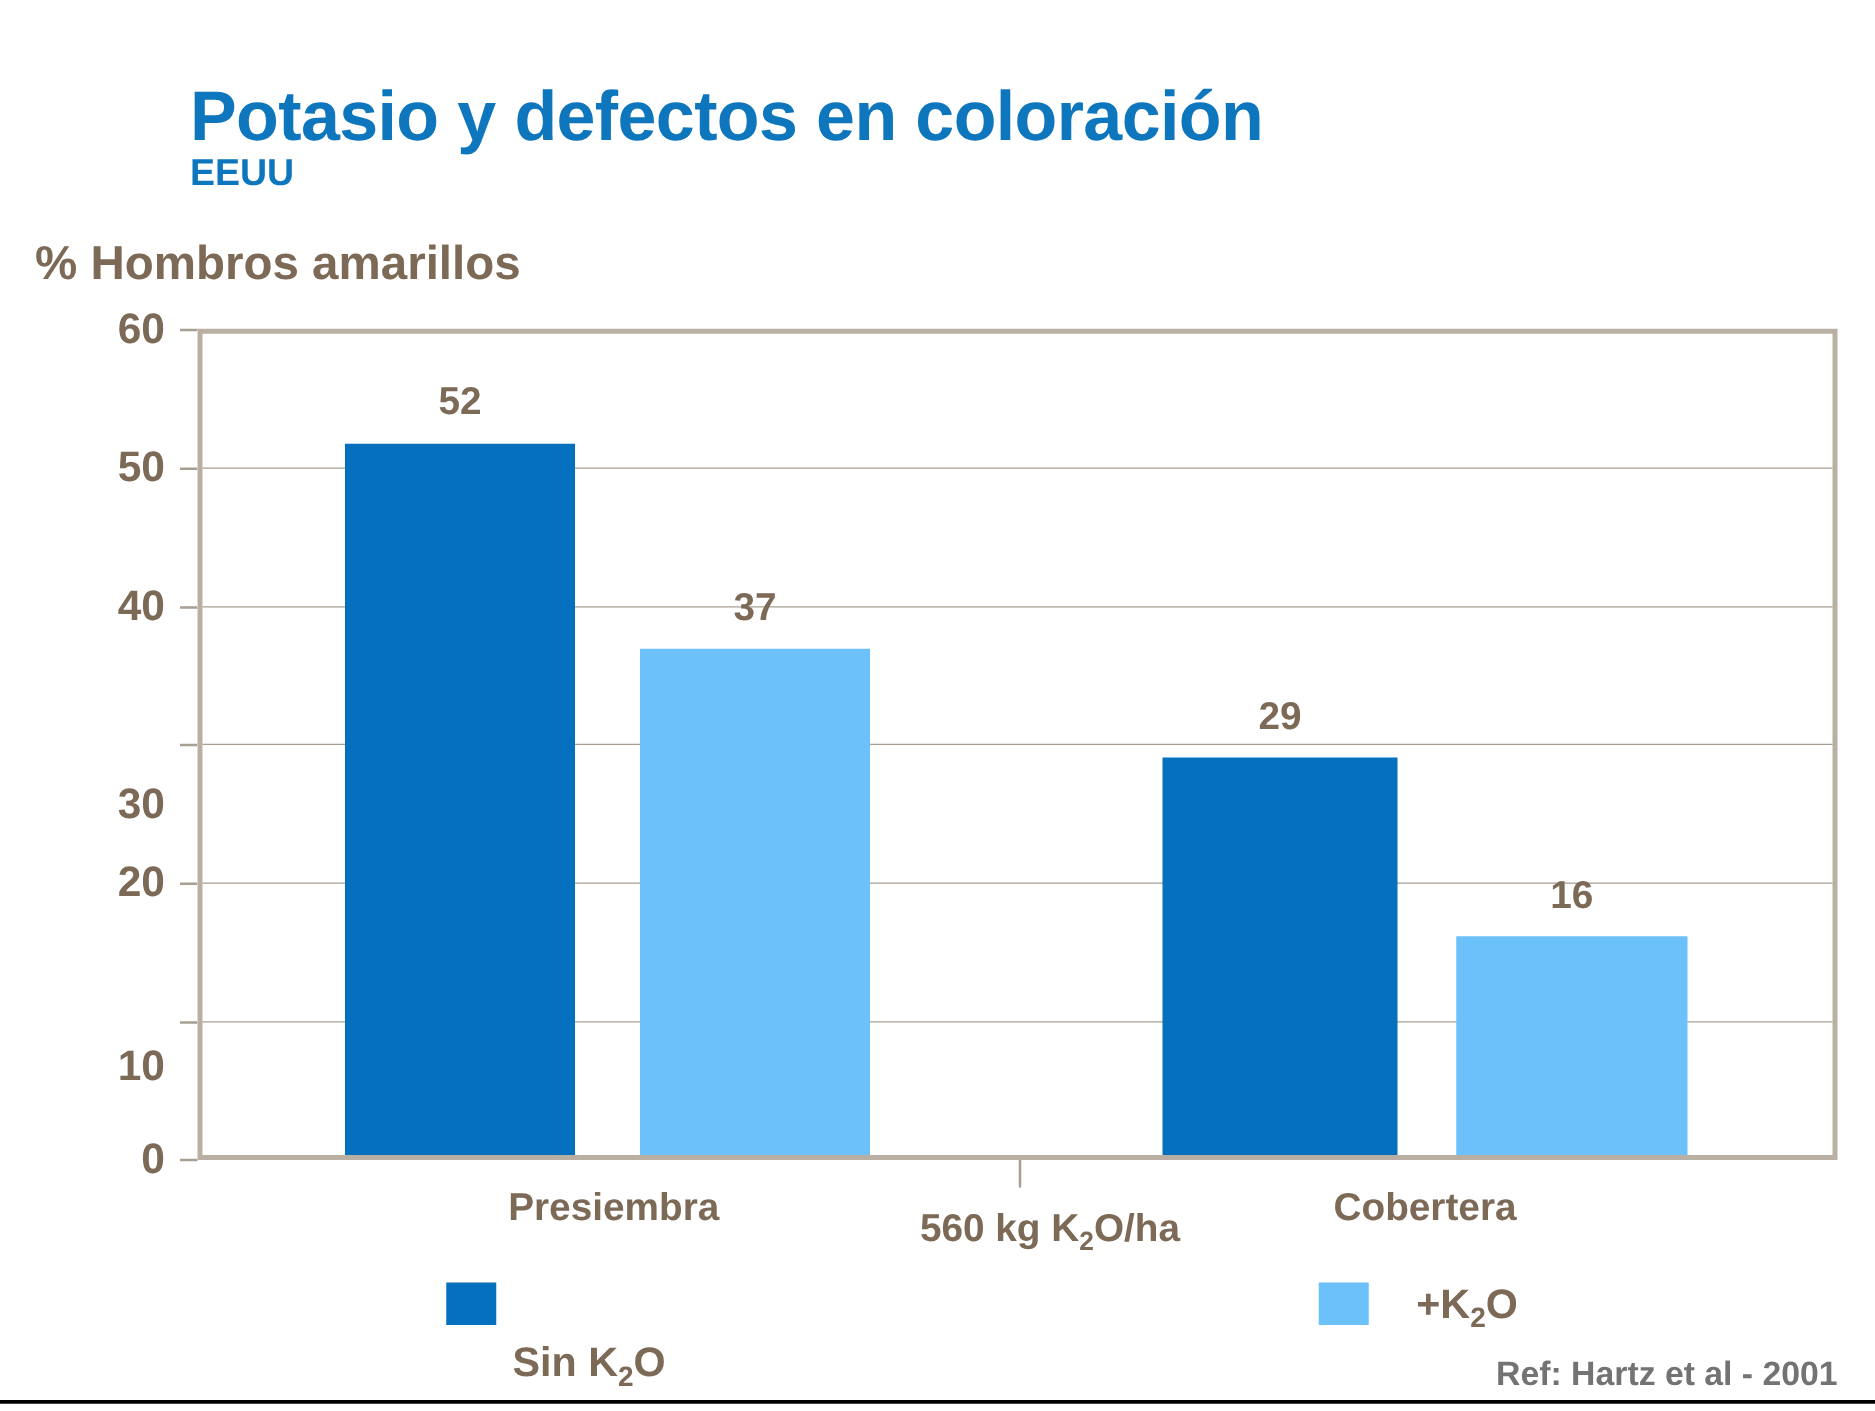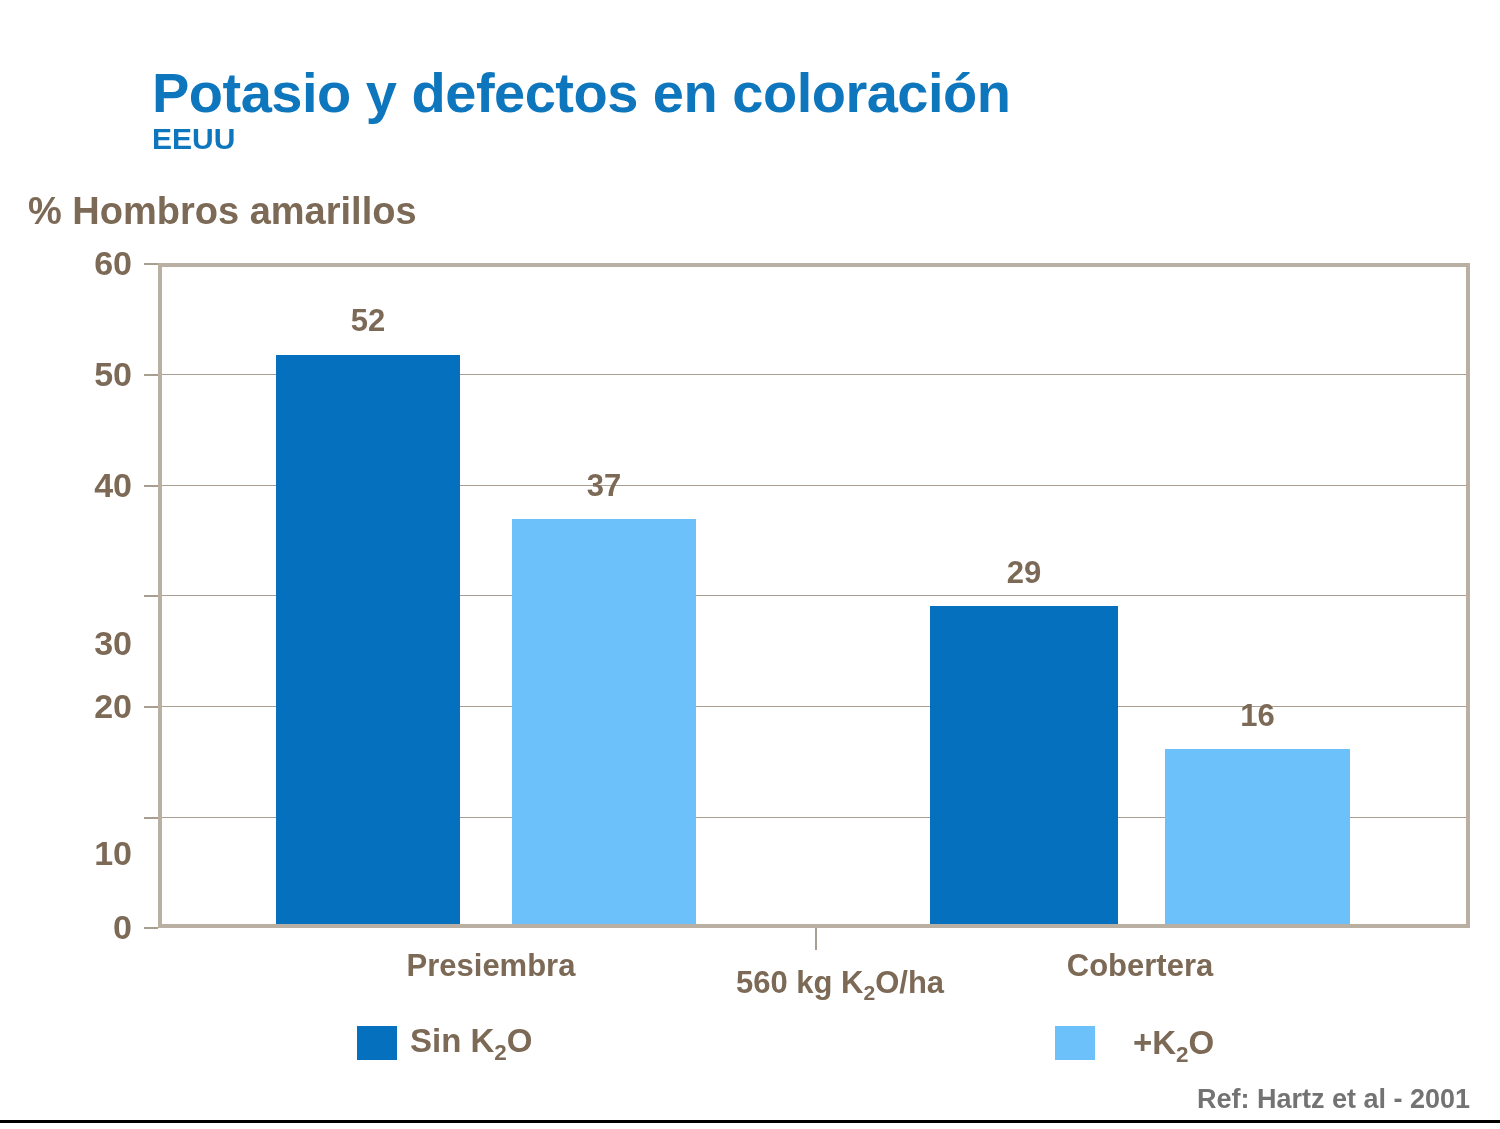--- a/index.html
+++ b/index.html
@@ -212,19 +212,19 @@
 <div class="bar-value" style="left:930px; top:557px; width:188px;">29</div>
 <div class="bar-value" style="left:1165px; top:700px; width:185px;">16</div>
 
 <div class="x-cat-label" style="left:296px; top:950px; width:390px;">Presiembra</div>
 <div class="x-cat-label" style="left:945px; top:950px; width:390px;">Cobertera</div>
 
 <div id="x-axis-tick"></div>
 <div id="x-axis-title"><span>560 kg K</span><sub>2</sub><span>O/ha</span></div>
 
 <div class="legend-swatch" style="left:357px; top:1026px; background:#0571BE;"></div>
-<div class="legend-label" style="left:410px; top:1024px;"><span>Sin K</span><sub>2</sub><span>O</span></div>
+<div class="legend-label" style="left:410px; top:1073px;"><span>Sin K</span><sub>2</sub><span>O</span></div>
 
 <div class="legend-swatch" style="left:1055px; top:1026px; background:#6CC1FB;"></div>
 <div class="legend-label" style="left:1133px; top:1026px;"><span>+K</span><sub>2</sub><span>O</span></div>
 
 <div id="reference-note">Ref: Hartz et al - 2001</div>
 <div id="bottom-rule"></div>
 
 </body></html>

